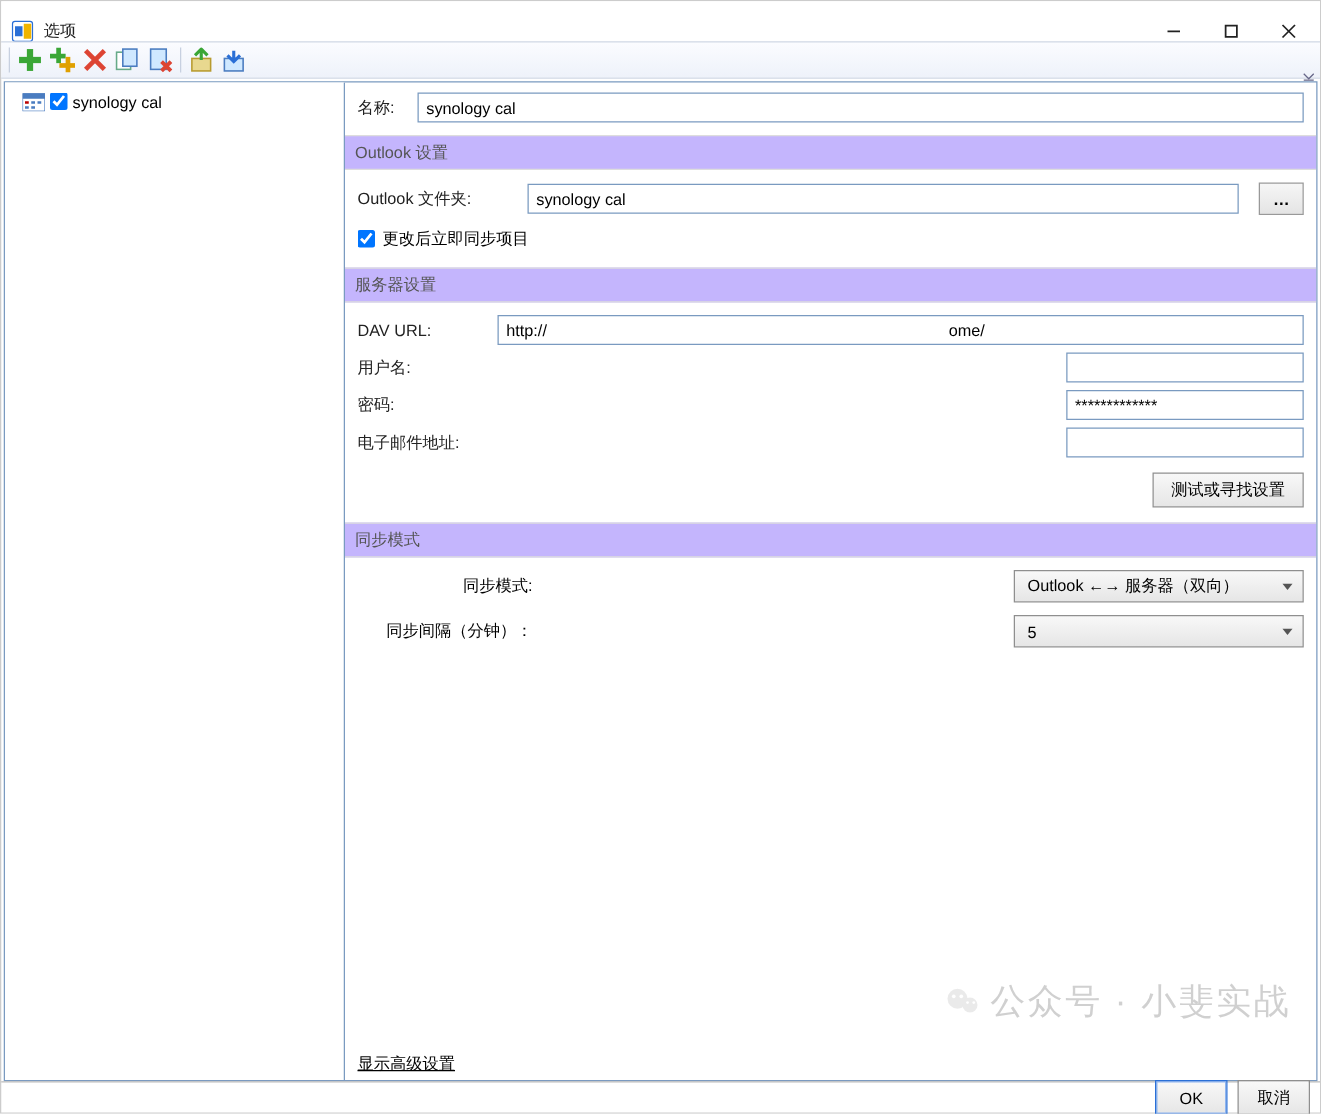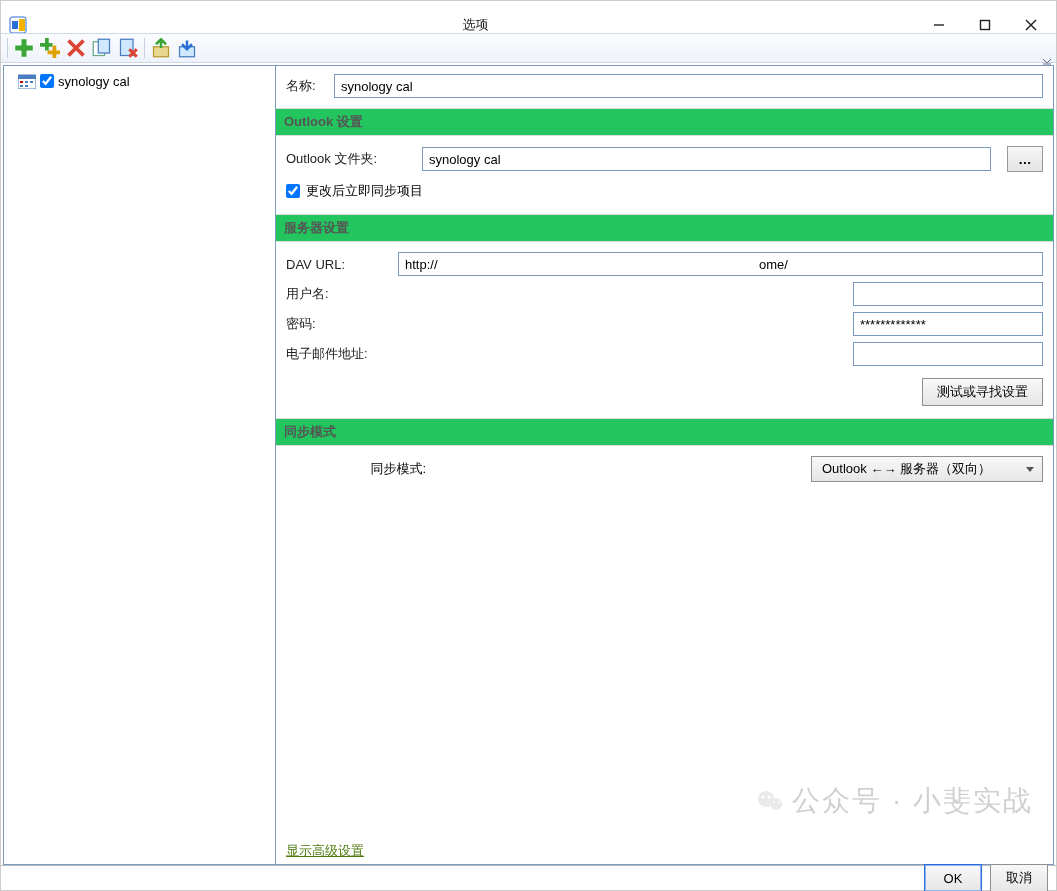--- a/index.html
+++ b/index.html
@@ -16,21 +16,20 @@
   display: flex;
   flex-direction: column;
   background: #fff;
 }
 .titlebar {
   height: 32px;
   display: flex;
   align-items: center;
   padding: 16px 2px 0 8px;
   background: #fff;
-  text-align: center;
 }
 .titlebar .app-icon {
   width: 18px; height: 18px;
   margin-right: 8px;
   display: inline-flex;
 }
 .titlebar .title { flex: 1; color: #222; }
 .win-controls { display: flex; }
 .win-btn {
   width: 46px; height: 30px;
@@ -101,23 +100,23 @@
 .row input[type=text], .row input[type=password] {
   flex: 1;
   height: 24px;
   border: 1px solid #7a9ac0;
   padding: 2px 6px;
   font-size: 13px;
   font-family: inherit;
   background:#fff;
 }
 .section-header {
-  background: #22c55e;
+  background: #c4b5fd;
   color: #555;
-  font-weight: bold;
+  font-weight: normal;
   padding: 4px 8px;
   margin: 4px -10px 10px -10px;
   border-top:1px solid #ddd;
   border-bottom:1px solid #ddd;
 }
 .name-row input { border:1px solid #2a6fd6; }
 .folder-row { gap:8px; }
 .folder-row .lbl { width:128px; }
 .folder-row input { flex:1; }
 .browse-btn {
@@ -152,21 +151,21 @@
 }
 .select-like::after {
   content:"";
   position:absolute; right:8px; top:10px;
   border-left:4px solid transparent;
   border-right:4px solid transparent;
   border-top:5px solid #555;
 }
 .sync-mode-select { width:232px; }
 .adv-link {
-  color:#4d7c0f;
+  color:#000000;
   text-decoration:underline;
   cursor:pointer;
   padding: 6px 0 6px 0;
 }
 .footer {
   height:25px;
   display:flex;
   justify-content:flex-end;
   align-items:center;
   gap:8px;
@@ -344,20 +343,27 @@
 
         <div class="section-header">同步模式</div>
 
         <div class="sync-mode-row">
           <span class="lbl">同步模式:</span>
           <div class="spacer"></div>
           <div class="select-like sync-mode-select">
             <span>Outlook ←→ 服务器（双向）</span>
           </div>
         </div>
+        <div class="sync-int-row">
+          <span class="lbl">同步间隔（分钟）：</span>
+          <div class="spacer"></div>
+          <div class="select-like sync-mode-select">
+            <span>5</span>
+          </div>
+        </div>
 
         <div style="flex:1"></div>
 
         <div><a class="adv-link">显示高级设置</a></div>
       </div>
     </div>
 
     <div class="watermark">
       <span class="wm-icon">
         <svg viewBox="0 0 28 28">

